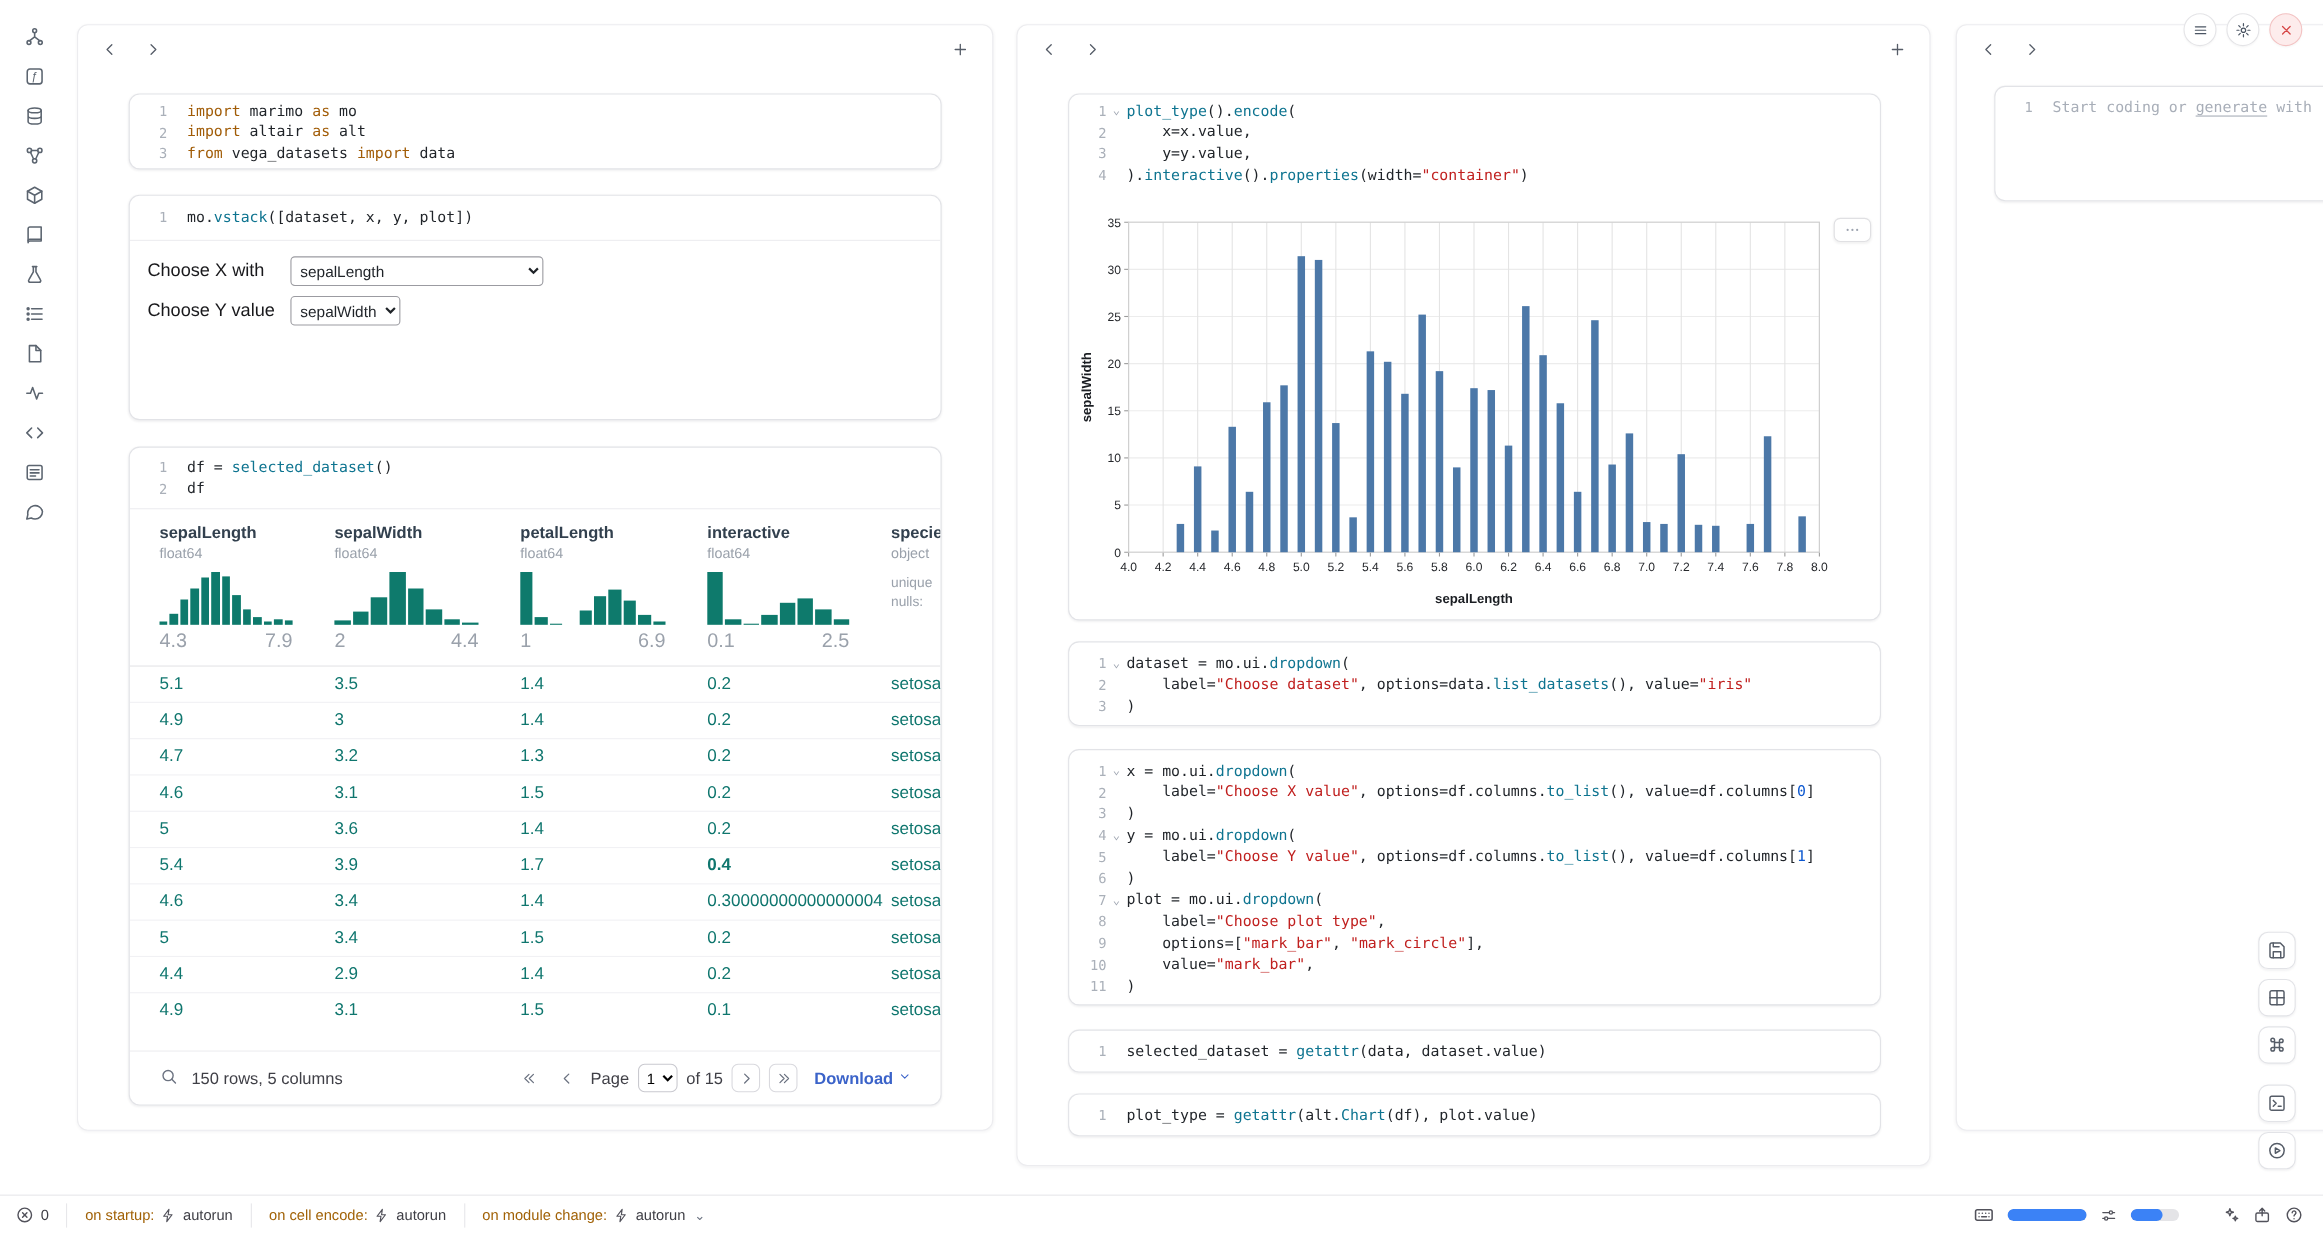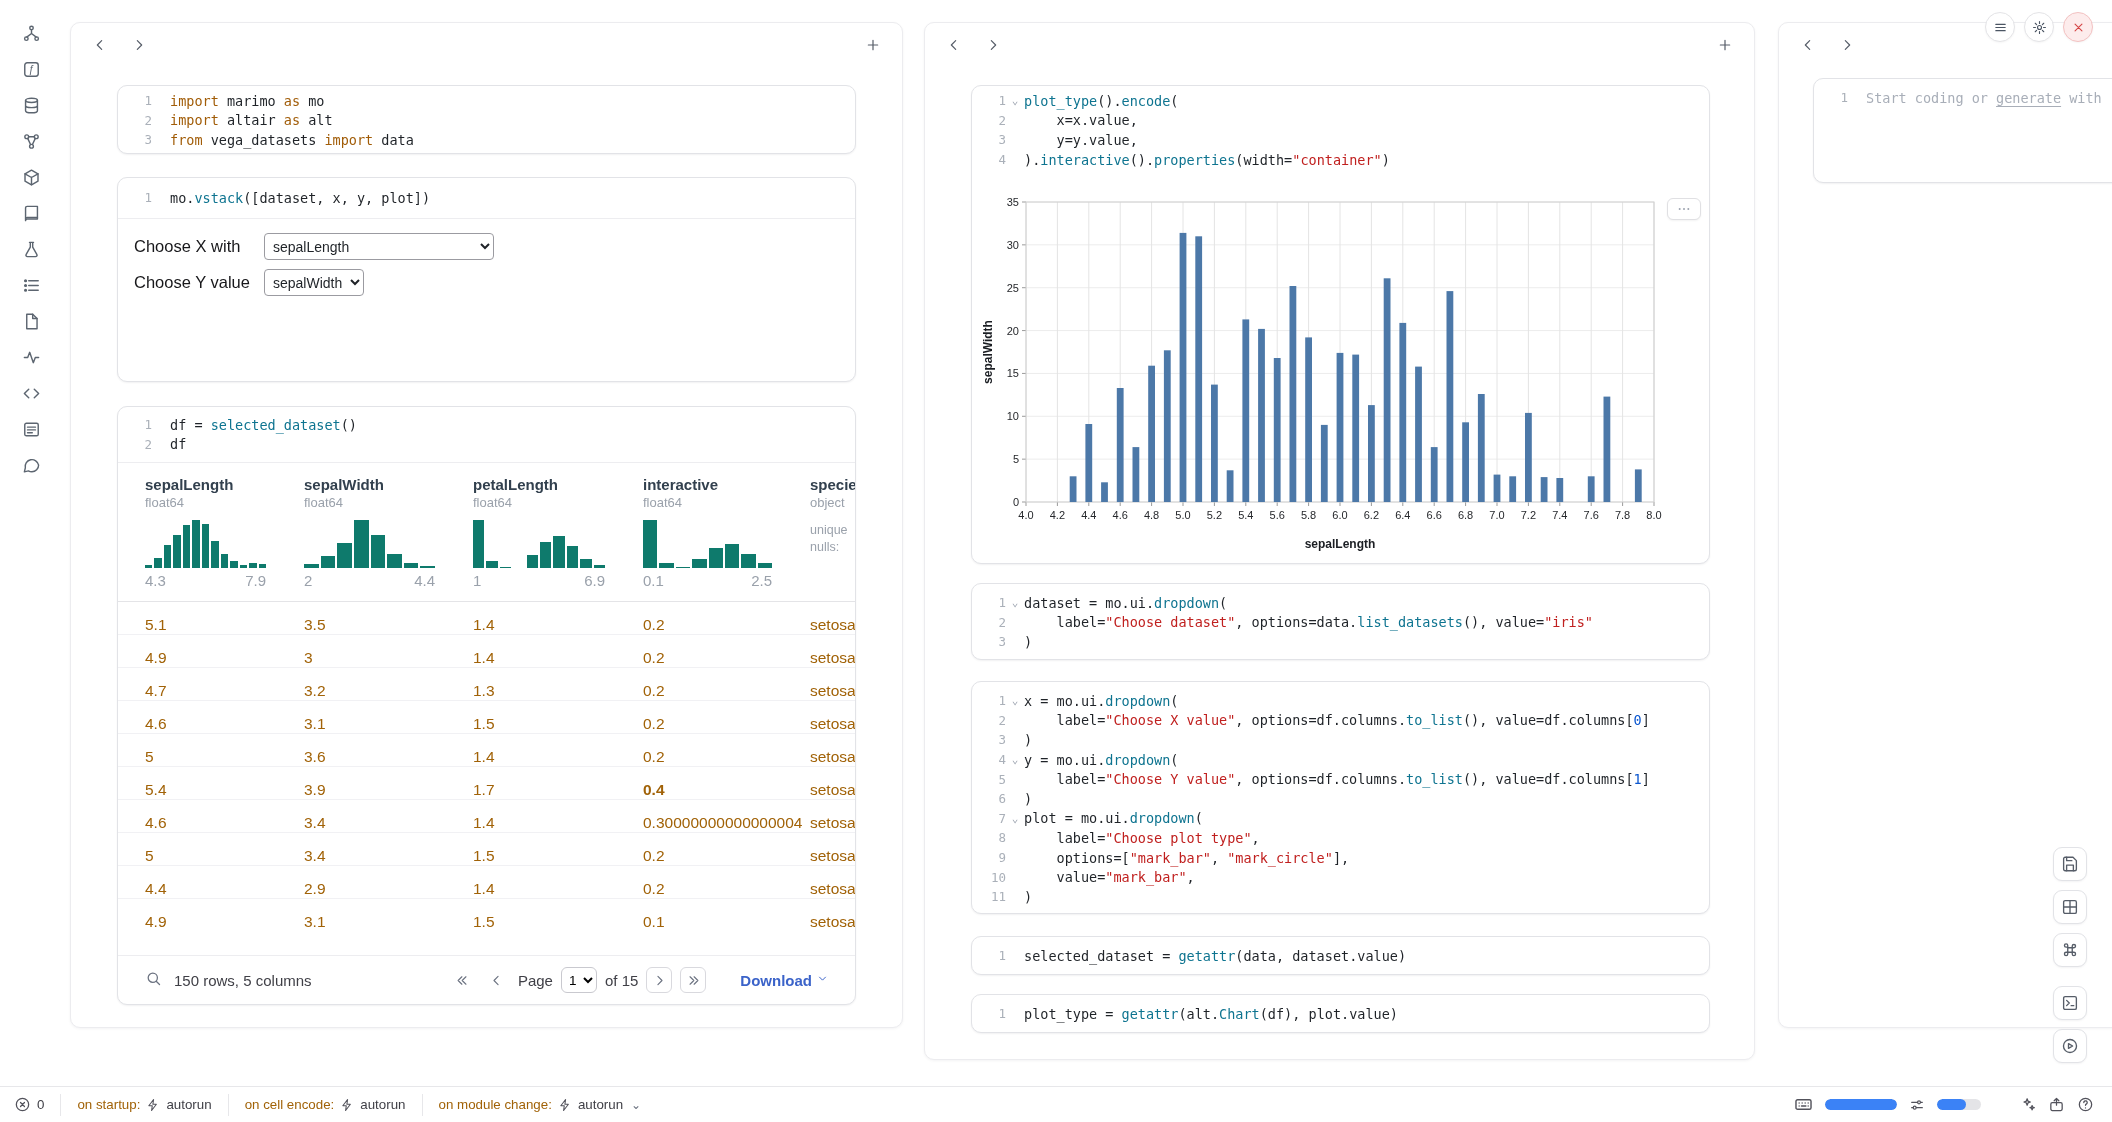--- a/index.html
+++ b/index.html
@@ -38,34 +38,34 @@
 .form-row:first-child .form-select{width:230px}
 
 
 .tablewrap{position:absolute;top:55px;left:0;right:0;bottom:0;overflow:hidden}
 #df-head{display:flex;padding:14px 0 0 27px}
 .th{flex:none}
 .th-name{font-size:15px;font-weight:bold;color:#32404e;margin-bottom:2px}
 .th-type{font-size:13px;color:#9aa1ab;margin-bottom:8px}
 .hist{height:50px;display:flex;align-items:flex-end;gap:2px}
 .hist i{flex:1;background:var(--hist,#0e7a6c);display:block}
-.minmax{margin-top:4px;display:flex;justify-content:space-between;font-size:15px;color:#9aa1ab}
+.minmax{margin-top:4px;display:flex;justify-content:space-between;font-size:18px;color:#9aa1ab}
 .colmeta{margin-top:12px;font-size:12.5px;color:#9aa1ab;line-height:17px}
 #df-body{margin-top:12px}
-.trow{height:33px;display:flex;align-items:flex-end;padding-left:27px;font-size:15.5px;color:#a16207;border-top:1px solid #f1f1f4}
+.trow{height:33px;display:flex;align-items:center;padding-left:27px;font-size:15.5px;color:#0f766e;border-top:1px solid #f1f1f4}
 .trow:first-child{border-top:1px solid #e4e4e7}
 .td{flex:none;white-space:nowrap;padding-right:6px}
 #df-footer{position:absolute;left:0;right:0;bottom:0;height:49px;border-top:1px solid #ededf0;display:flex;align-items:center;padding:0 26px 0 27px;font-size:15px;color:#3f3f46}
 .f-left{display:flex;align-items:center;gap:12px;color:#6b7280}
 .f-summary{color:#3f3f46}
 .f-right{margin-left:auto;display:flex;align-items:center;gap:8px}
 .pg-btn{width:26px;height:26px;display:flex;align-items:center;justify-content:center;color:#6b7280;border-radius:6px}
 .pg-btn.bordered{border:1px solid #d9d9de}
 .page-select{font-size:13.5px;height:26px;border:1px solid #c9c9cf;border-radius:6px;background:#fff;padding:0 3px}
-.download-btn{display:flex;align-items:flex-start;gap:4px;color:var(--link,#3b63c9);font-size:15px;font-weight:bold;margin-left:26px}
+.download-btn{display:flex;align-items:flex-start;gap:4px;color:var(--link,#3b63c9);font-size:15px;font-weight:bold;margin-left:7px}
 
 
 #chart{position:absolute;left:8px;top:100px}
 .expand-btn{position:absolute;top:112px;right:8px;width:34px;height:22px;border:1px solid #e0e0e3;border-radius:6px;background:#fff;color:#9ca3af;display:flex;align-items:center;justify-content:center;box-shadow:0 1px 2px rgba(0,0,0,.05)}
 
 
 .placeholder{font-family:"DejaVu Sans Mono","Liberation Mono",monospace;font-size:13.5px;color:#a8aeb8;white-space:nowrap}
 .placeholder u{text-underline-offset:3px}
 
 

